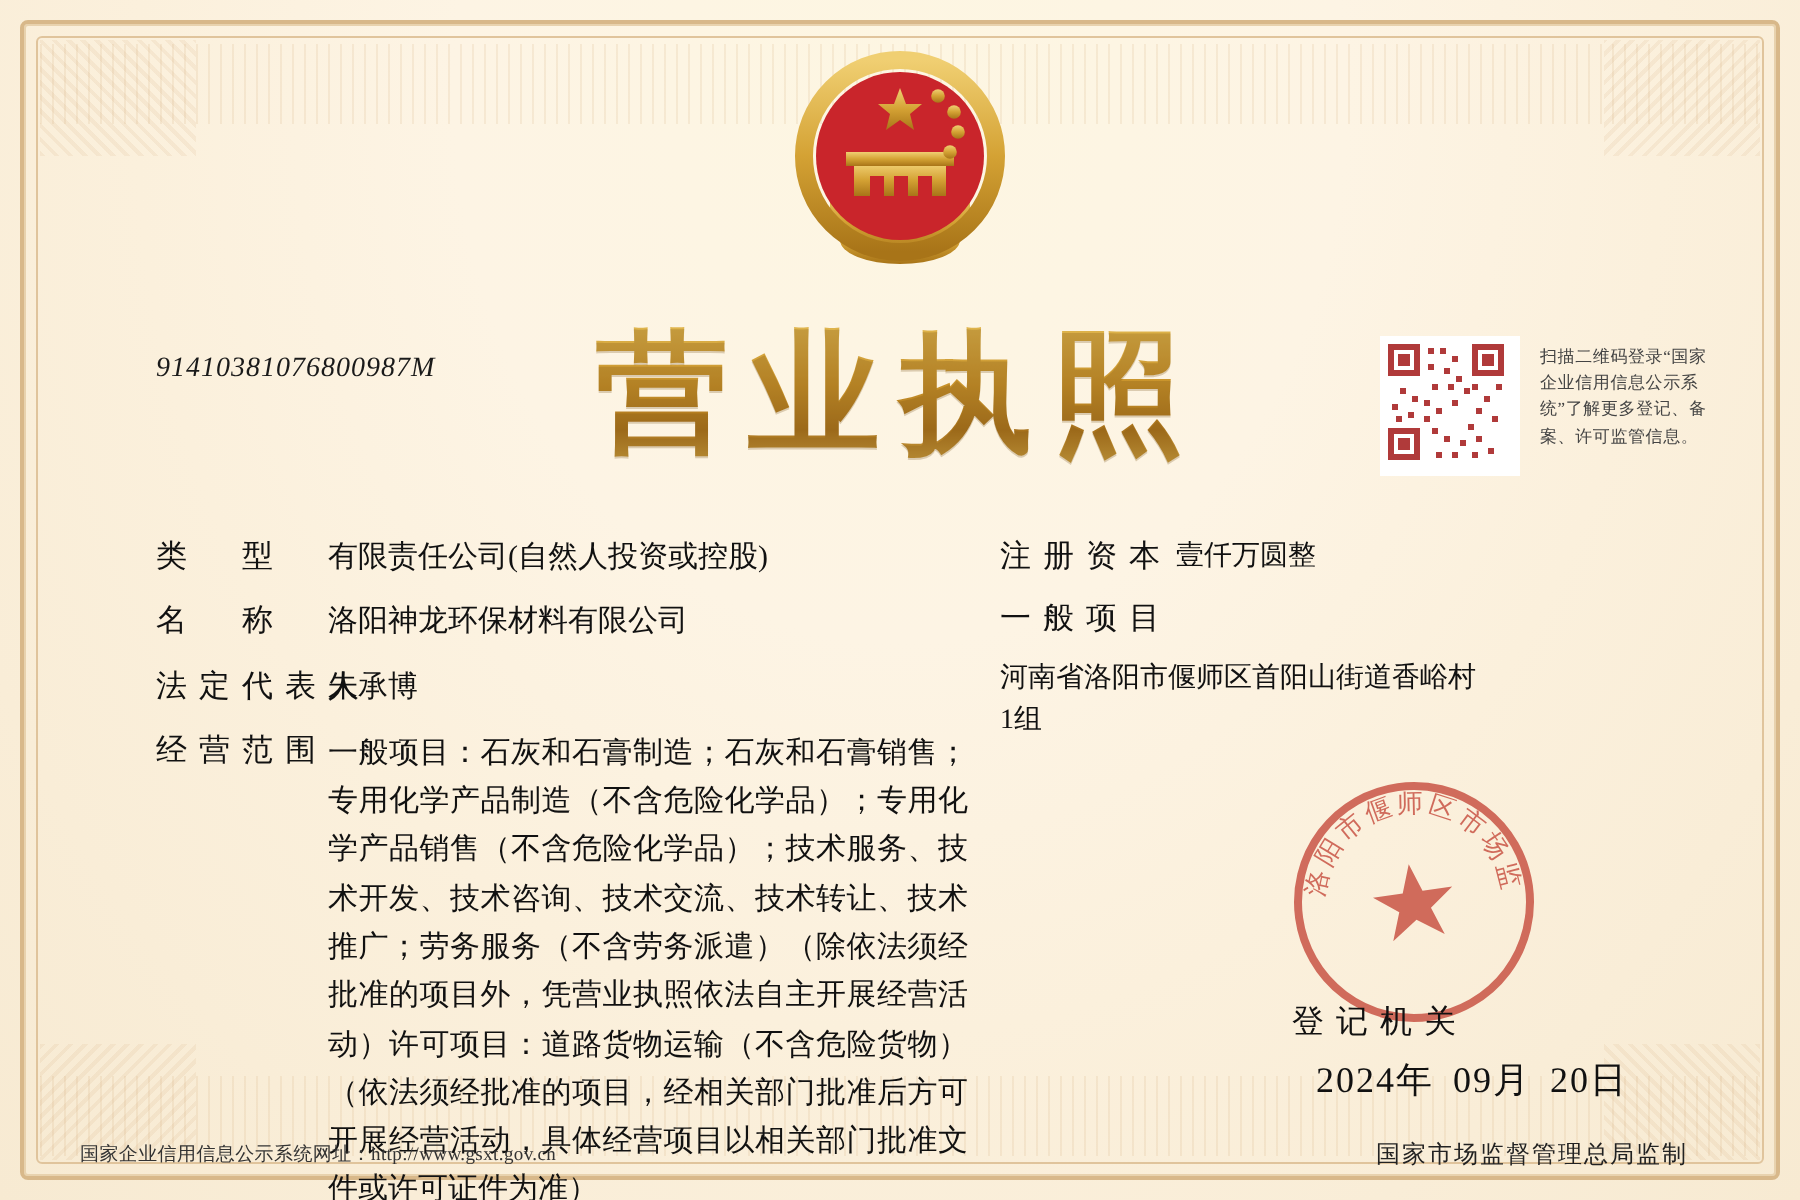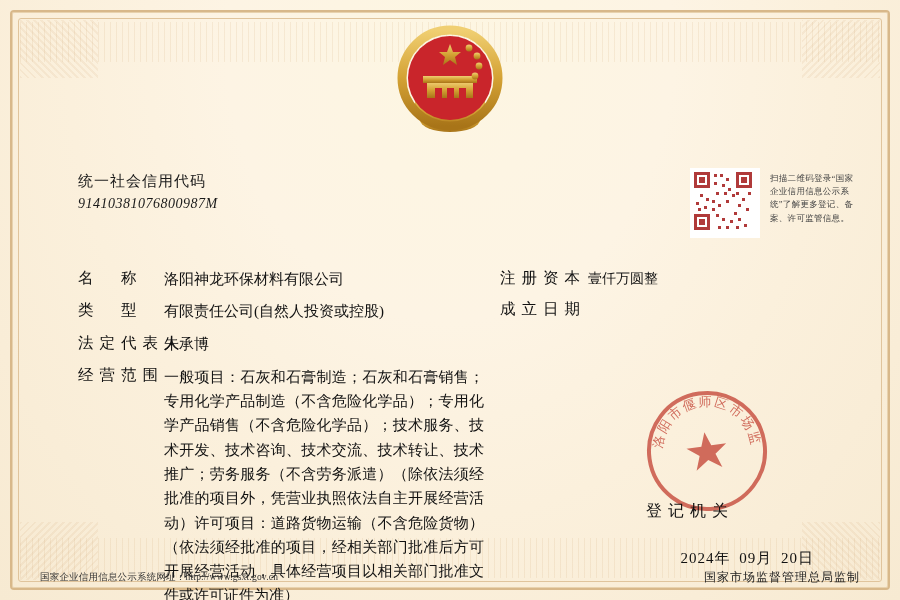--- a/index.html
+++ b/index.html
@@ -109,32 +109,32 @@
     position:absolute;right:130px;bottom:86px;
     width:126px;height:126px;opacity:.72;
   }
 
   
   .authority{
     position:absolute;right:166px;bottom:78px;
     font-size:16px;letter-spacing:6px;color:#111;
   }
   .regdate{
-    position:absolute;right:84px;bottom:32px;
-    font-size:15px;color:#111;letter-spacing:1px;
+    position:absolute;right:84px;bottom:48px;
+    font-size:18px;color:#111;letter-spacing:1px;
   }
   .regdate span{margin:0 2px;}
 
   
   .footer-left{
     position:absolute;left:40px;bottom:16px;
     font-size:9.5px;color:#333;letter-spacing:.2px;
   }
   .footer-right{
-    position:absolute;right:40px;bottom:14px;
+    position:absolute;right:56px;bottom:14px;
     font-size:12px;color:#222;letter-spacing:1px;
   }
 </style>
 </head>
 <body>
 
 <div class="license">
 
   <div class="border-outer"></div>
   <div class="border-inner"></div>
@@ -168,23 +168,23 @@
       <rect x="74" y="68" width="7" height="10" fill="#c9252b"></rect>
 
       <polygon points="65,24 68,32 76,32 70,37 72,45 65,40 58,45 60,37 54,32 62,32" fill="url(#gold)"></polygon>
       <circle cx="84" cy="28" r="3.4" fill="url(#gold)"></circle>
       <circle cx="92" cy="36" r="3.4" fill="url(#gold)"></circle>
       <circle cx="94" cy="46" r="3.4" fill="url(#gold)"></circle>
       <circle cx="90" cy="56" r="3.4" fill="url(#gold)"></circle>
     </svg>
   </div>
 
+  <div class="title">营业执照</div>
 
   <div class="credit">
-    <div class="lbl">统一社会信用代码</div>
     <div class="code">91410381076800987M</div>
   </div>
 
   <div class="qr">
     <svg width="62" height="62" viewBox="0 0 62 62">
       <rect width="62" height="62" fill="#fff"></rect>
       <g fill="#b03a3a">
         <rect x="2" y="2" width="16" height="16"></rect>
           <rect x="5" y="5" width="10" height="10" fill="#fff"></rect>
           <rect x="7" y="7" width="6" height="6"></rect>
@@ -226,46 +226,47 @@
           <rect x="20" y="38" width="3" height="3"></rect>
         <rect x="12" y="36" width="3" height="3"></rect>
           <rect x="6" y="38" width="3" height="3"></rect>
       </g>
     </svg>
   </div>
   <div class="qr-note">扫描二维码登录“国家企业信用信息公示系统”了解更多登记、备案、许可监管信息。</div>
 
   <div class="fields">
     <div class="row">
+      <div class="k">类　型</div>
+      <div class="v">有限责任公司(自然人投资或控股)</div>
+    </div>
+    <div class="row">
       <div class="k">名　称</div>
       <div class="v">洛阳神龙环保材料有限公司</div>
-    </div>
-    <div class="row">
-      <div class="k">类　型</div>
-      <div class="v">有限责任公司(自然人投资或控股)</div>
     </div>
     <div class="row">
       <div class="k">法定代表人</div>
       <div class="v">朱承博</div>
     </div>
     <div class="row scope">
       <div class="k">经营范围</div>
       <div class="v">一般项目：石灰和石膏制造；石灰和石膏销售；专用化学产品制造（不含危险化学品）；专用化学产品销售（不含危险化学品）；技术服务、技术开发、技术咨询、技术交流、技术转让、技术推广；劳务服务（不含劳务派遣）（除依法须经批准的项目外，凭营业执照依法自主开展经营活动）许可项目：道路货物运输（不含危险货物）（依法须经批准的项目，经相关部门批准后方可开展经营活动，具体经营项目以相关部门批准文件或许可证件为准）</div>
     </div>
   </div>
 
   <div class="fields-right">
     <div class="row">
       <div class="k">注册资本</div>
       <div class="v">壹仟万圆整</div>
     </div>
     <div class="row">
-      <div class="k">成立日期</div>
-    </div>
-    <div class="row">
+      <div class="k">一般项目</div>
+    </div>
+    <div class="row">
+      <div class="v">河南省洛阳市偃师区首阳山街道香峪村1组</div>
     </div>
   </div>
 
   <div class="seal">
     <svg width="126" height="126" viewBox="0 0 126 126">
       <g transform="rotate(-8 63 63)">
         <circle cx="63" cy="63" r="58" fill="none" stroke="#c0392b" stroke-width="4"></circle>
         <polygon points="63,44 68,58 83,58 71,67 76,81 63,72 50,81 55,67 43,58 58,58" fill="#c0392b"></polygon>
         <path id="sealpath" d="M63,63 m-45,0 a45,45 0 1,1 90,0" fill="none"></path>
         <text fill="#c0392b" font-size="13" font-family="'Liberation Serif',serif" letter-spacing="2">

